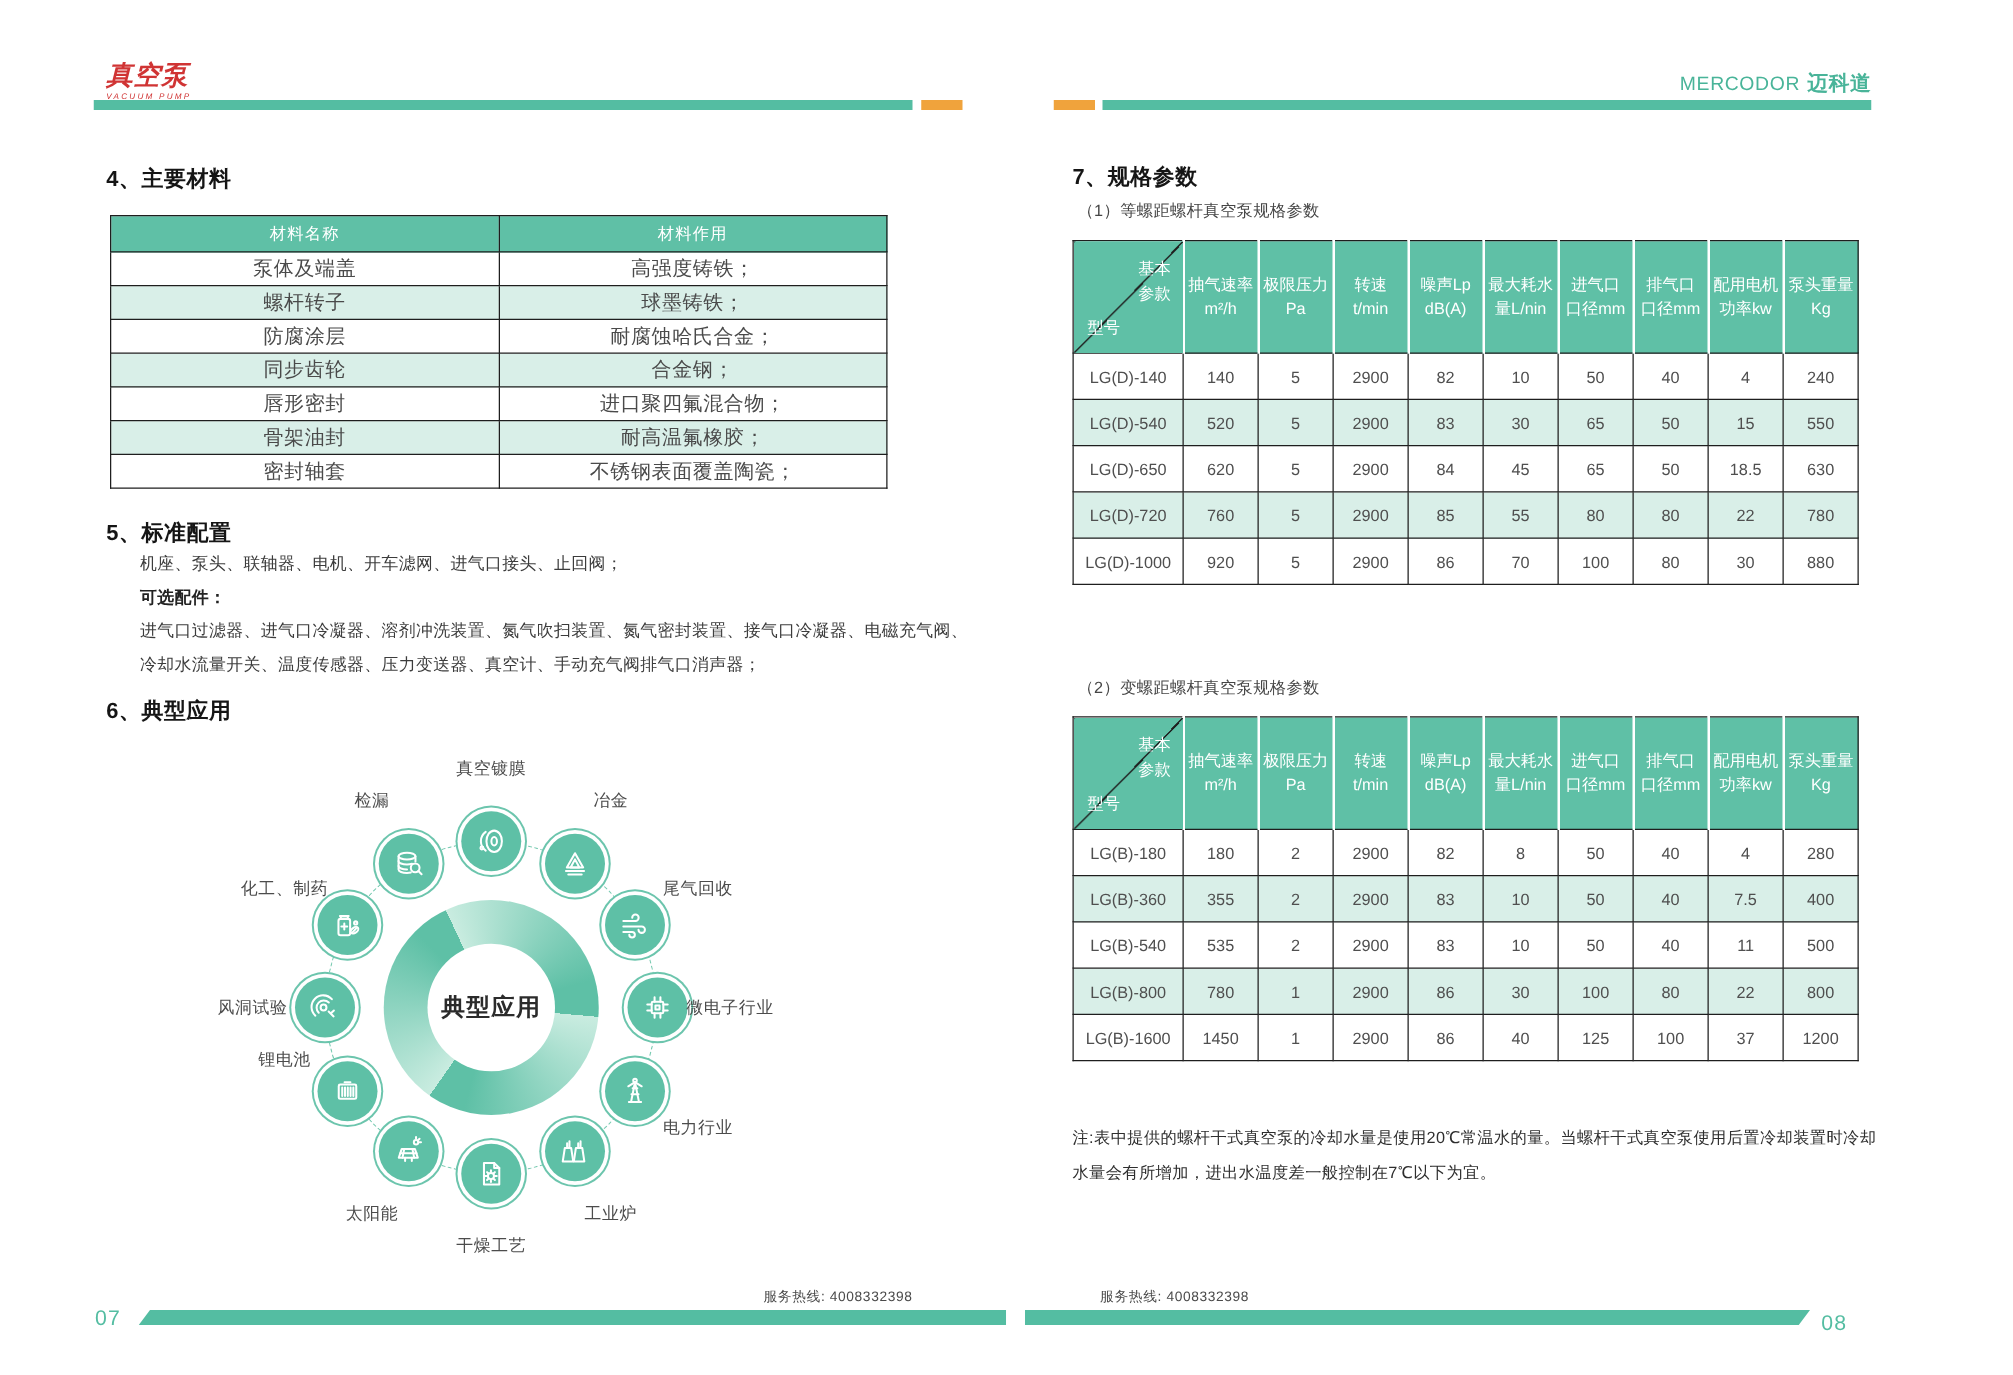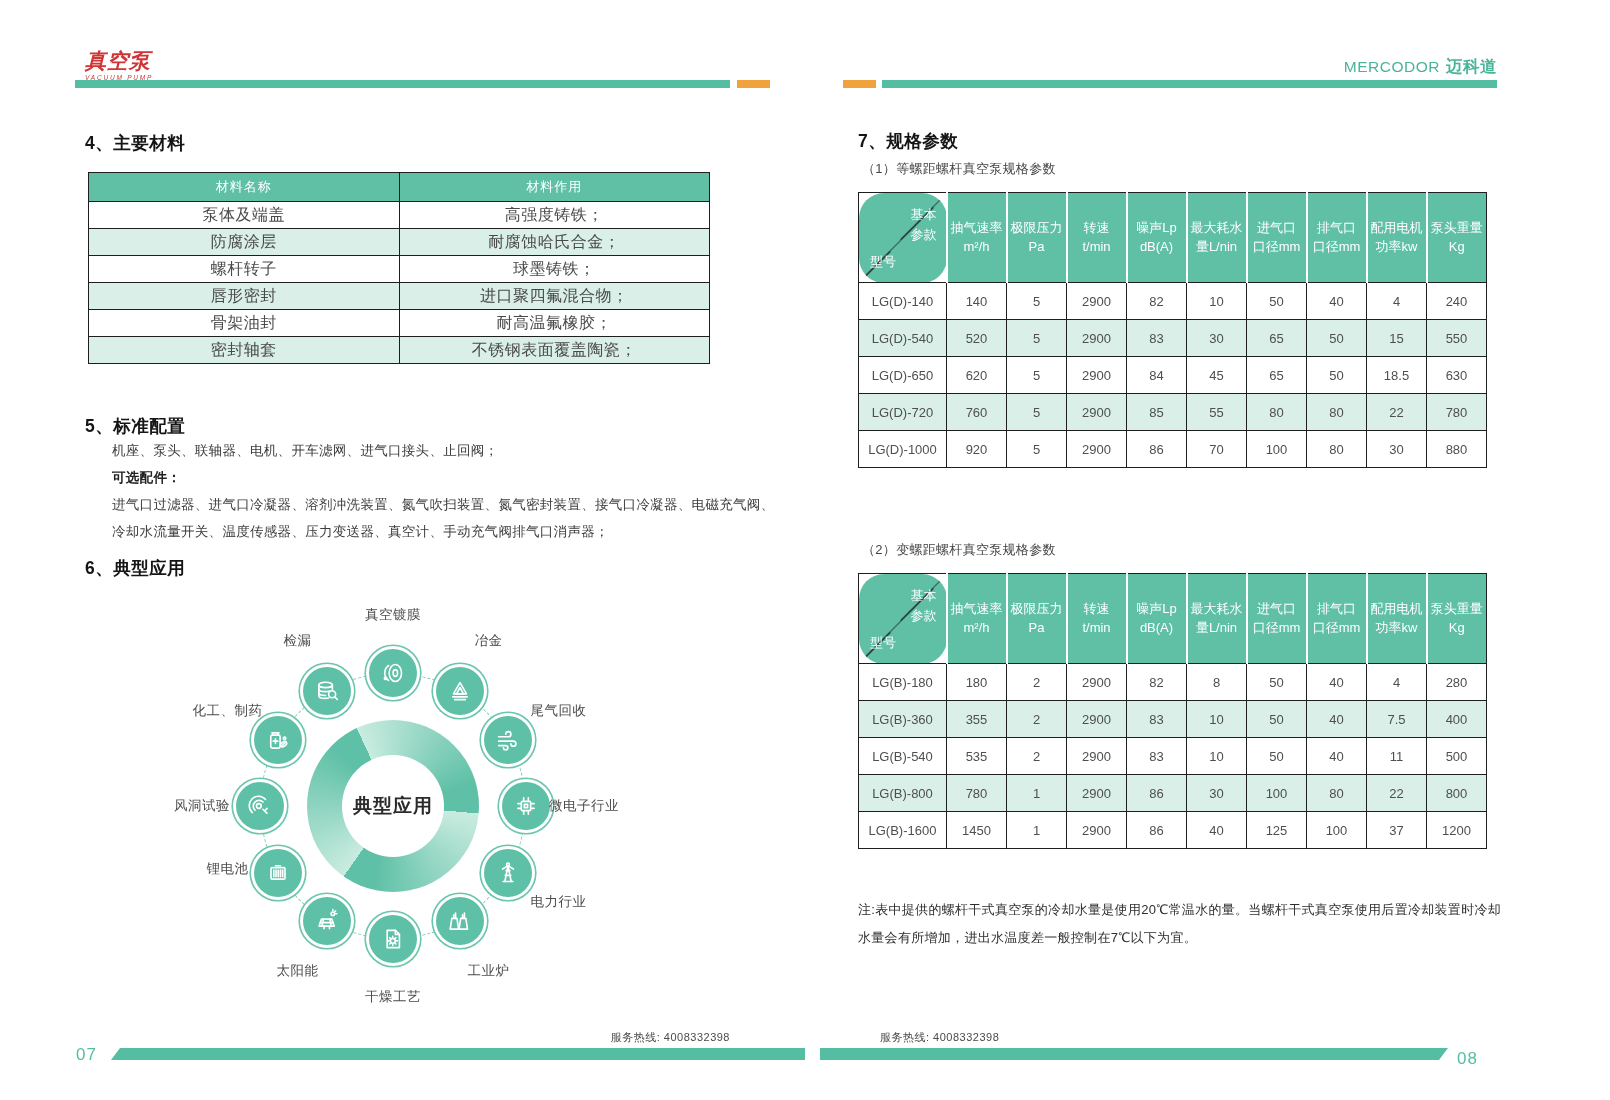--- a/index.html
+++ b/index.html
@@ -41,21 +41,21 @@
 
   
   table.spec { border-collapse:collapse; width:628px; table-layout:fixed; }
   table.spec th {
     background:#5fc0a6; color:#fff; font-weight:normal; font-size:13px;
     height:90px; vertical-align:middle; text-align:center;
     border-top:1.6px solid #1e1e1e; border-bottom:1.6px solid #1e1e1e;
     border-left:2px solid #fff; border-right:2px solid #fff;
     line-height:1.45; white-space:pre-line;
   }
-  table.spec th:first-child { border-left:1.6px solid #1e1e1e;border-radius:25px; }
+  table.spec th:first-child { border-left:1.6px solid #1e1e1e; }
   table.spec th:last-child  { border-right:1.6px solid #1e1e1e;margin-left:21px; }
   table.spec th.corner { position:relative;
     background-image:linear-gradient(to bottom right, transparent 49.4%, #1e1e1e 49.4%, #1e1e1e 50.4%, transparent 50.4%);
   }
   table.spec th.corner .c-top { position:absolute; top:12px; right:9px; text-align:center; white-space:pre-line; line-height:1.5; }
   table.spec th.corner .c-bot { position:absolute; bottom:10px; left:11px; }
   table.spec td {
     height:37px; border:1px solid #1e1e1e; text-align:center;
     font-size:13px; color:#4f4f4f; background:#fff;
   }
@@ -112,26 +112,30 @@
           <th>材料名称</th>
           <th>材料作用</th>
         </tr>
       </thead>
       <tbody>
         <tr>
           <td>泵体及端盖</td>
           <td>高强度铸铁；</td>
         </tr>
         <tr>
+          <td>螺杆转子</td>
+          <td>球墨铸铁；</td>
+        </tr>
+        <tr>
           <td>防腐涂层</td>
           <td>耐腐蚀哈氏合金；</td>
         </tr>
         <tr>
-          <td>螺杆转子</td>
-          <td>球墨铸铁；</td>
+          <td>同步齿轮</td>
+          <td>合金钢；</td>
         </tr>
         <tr>
           <td>唇形密封</td>
           <td>进口聚四氟混合物；</td>
         </tr>
         <tr>
           <td>骨架油封</td>
           <td>耐高温氟橡胶；</td>
         </tr>
         <tr>
@@ -223,21 +227,21 @@
         <path d="M17 3.2v-1M19.4 5.8h1M18.7 4.1l.7-.7"></path>
       </svg>
     </div>
     <div class="app-label" style="left: 297.5px; top: 971.411px;">太阳能</div>
     <div class="app-circle" style="left: 253.819px; top: 848.5px;">
       <svg viewBox="0 0 24 24">
         <rect x="6" y="7.4" width="12" height="9.8" rx="1"></rect>
         <path d="M10 5.8h4M8.4 9.4v5.8M10.3 9.4v5.8M12.2 9.4v5.8M14.1 9.4v5.8M16 9.4v5.8"></path>
       </svg>
     </div>
-    <div class="app-label" style="left: 227.589px; top: 869px;">锂电池</div>
+    <div class="app-label" style="left: 227.589px; top: 848px;">锂电池</div>
     <div class="app-circle" style="left: 236px; top: 782px;">
       <svg viewBox="0 0 24 24">
         <circle cx="11" cy="12" r="2"></circle>
         <path d="M7.7 15.6a4.9 4.9 0 1 1 6.9-7"></path>
         <path d="M5.4 17.6a8 8 0 1 1 11.3-11.3"></path>
         <path d="M14.5 14.8l3.4 3.3M16.6 15.5l1.5-1.4"></path>
       </svg>
     </div>
     <div class="app-label" style="left: 202px; top: 806px;">风洞试验</div>
     <div class="app-circle" style="left: 253.819px; top: 715.5px;">

